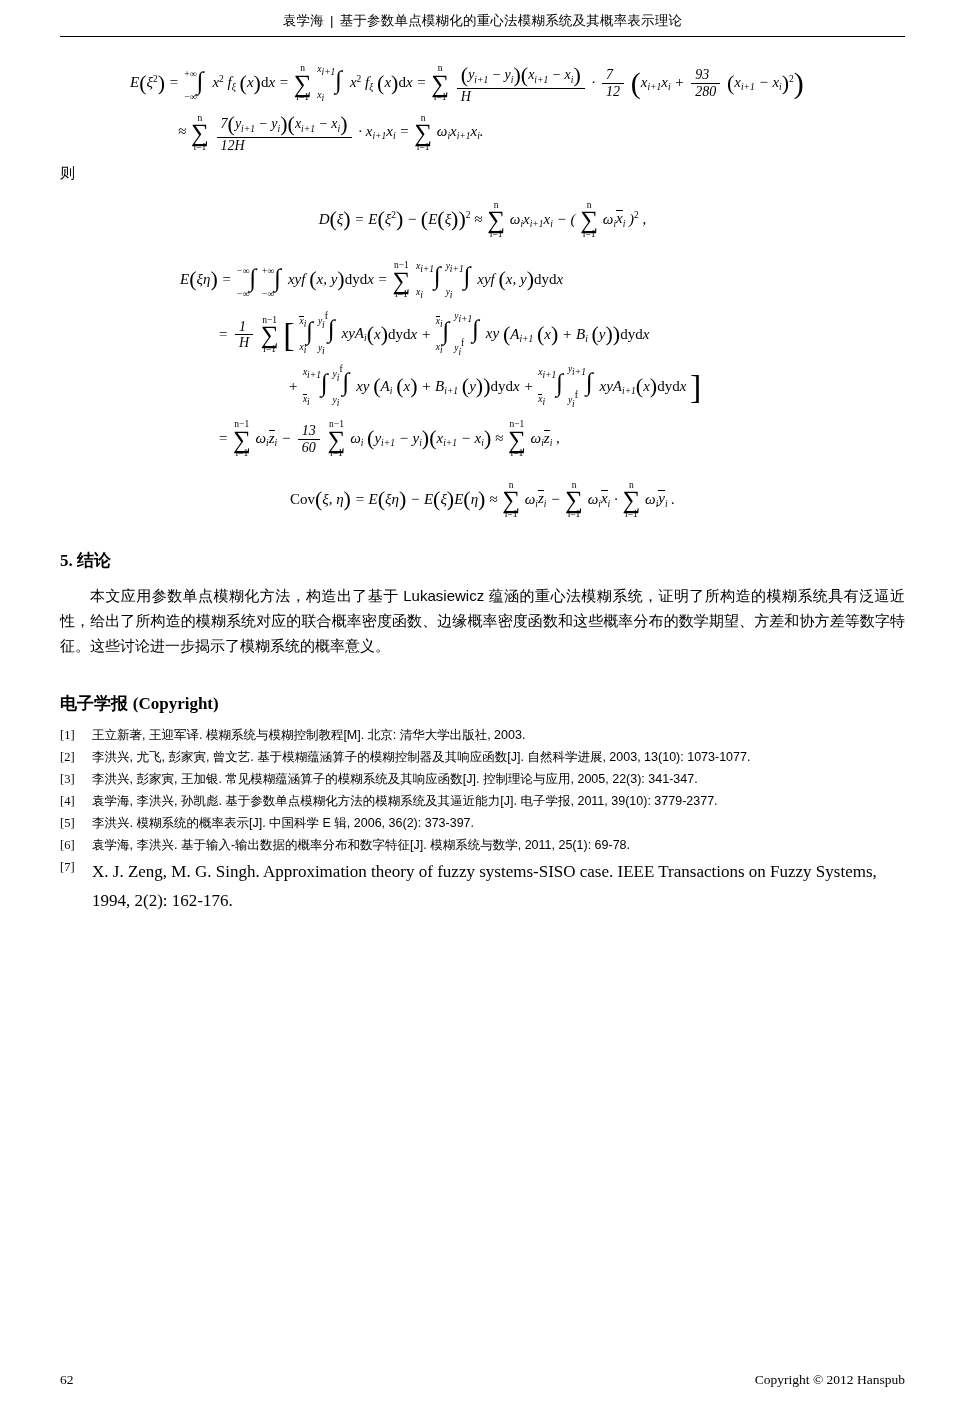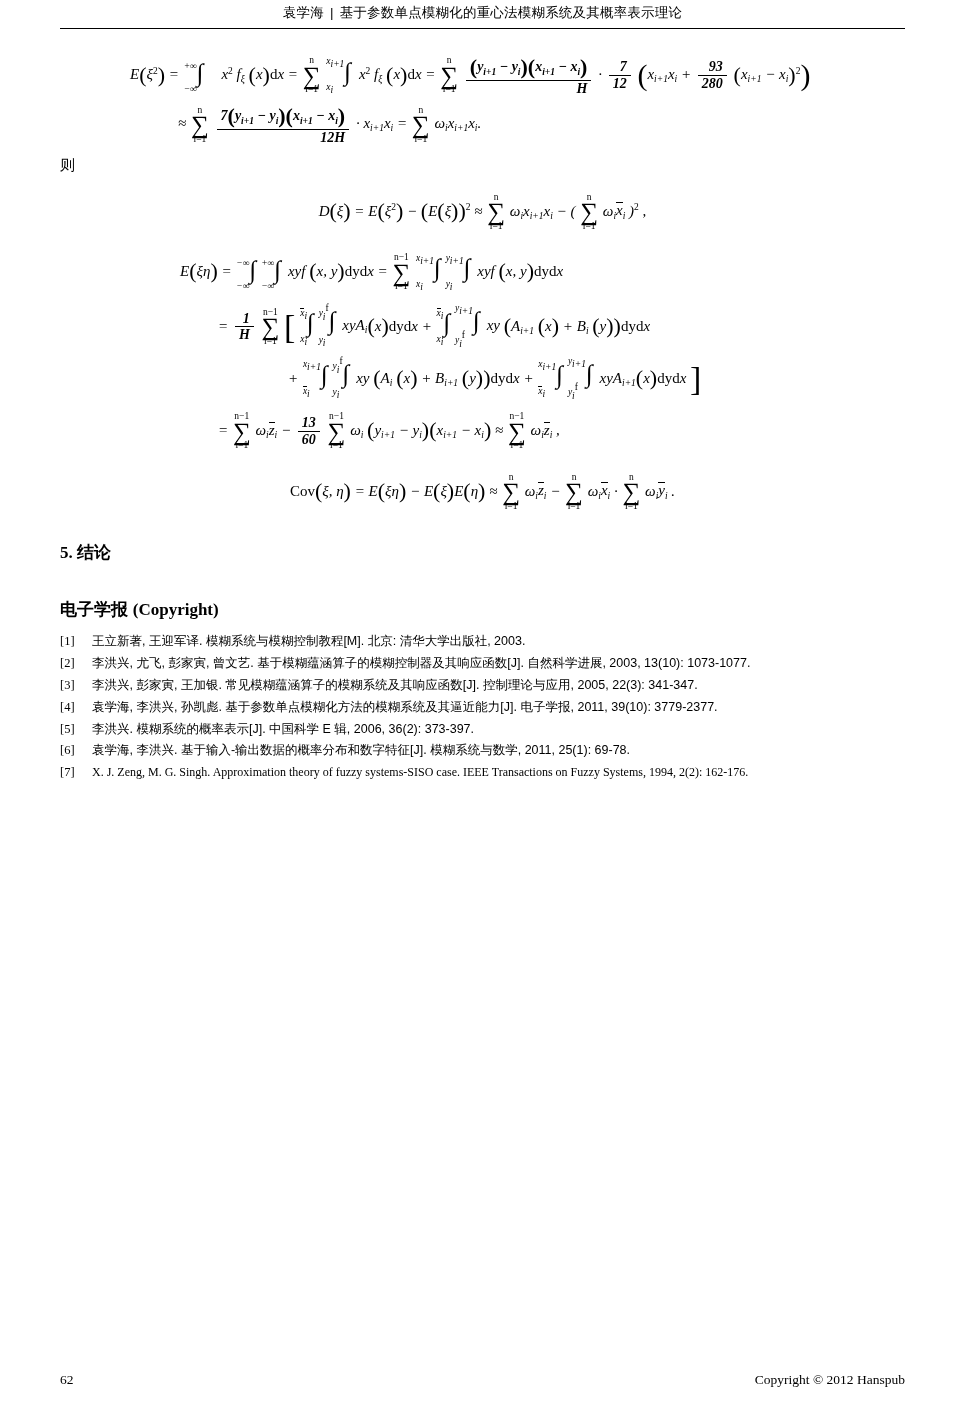--- a/index.html
+++ b/index.html
@@ -20,21 +20,21 @@
     width: 965px;
     height: 1414px;
     box-sizing: border-box;
     padding: 0 60px;
   }
   
   .runhead {
     text-align: center;
     font-family: "Liberation Sans", sans-serif;
     font-size: 13.5px;
-    padding-top: 4px;
+    padding-top: 12px;
     letter-spacing: 0.2px;
   }
   .runhead .sep { padding: 0 6px; }
   .rule {
     border-top: 1px solid #000;
     margin: 6px 0 0 0;
     width: 100%;
   }
   
   .math-area {
@@ -72,25 +72,24 @@
     margin: 0 0 0 1px;
     position: relative;
   }
   .intg .sym { font-size: 25px; display: inline-block; line-height: 0.85; font-style: normal; }
   .intg .lims { display: inline-block; vertical-align: middle; line-height: 1.05; }
   .intg .lims .top { display: block; position: relative; top: -7px; }
   .intg .lims .bot { display: block; position: relative; top: 6px; }
   .frac {
     display: inline-block;
     vertical-align: middle;
-    text-align: right;
+    text-align: left;
     font-size: 14px;
     line-height: 1.12;
     margin: 0 3px;
-    font-weight: bold;
   }
   .frac .num { display: block; padding: 0 4px; }
   .frac .den { display: block; border-top: 1px solid #000; padding: 0 4px; }
   .sub { font-size: 9.5px; vertical-align: -0.35em; font-style: italic; }
   .supn { font-size: 9.5px; vertical-align: 0.55em; font-style: normal; }
   .pbig { font-size: 22px; font-style: normal; vertical-align: -0.12em; }
   .pbig2 { font-size: 30px; font-style: normal; vertical-align: -0.2em; }
   .ovl { border-top: 1px solid #000; display: inline-block; line-height: 1.0; padding-top: 0px;}
   .bracket { font-size: 34px; font-style: normal; vertical-align: -0.22em; }
   
@@ -130,21 +129,21 @@
     font-family: "Liberation Sans", sans-serif;
     line-height: 1.75;
   }
   .refitem .num {
     width: 32px;
     flex: 0 0 32px;
     font-family: "Liberation Serif", serif;
     font-size: 12.5px;
   }
   .refitem .txt { flex: 1 1 auto; }
-  .refitem.en .txt { font-family: "Liberation Serif", serif; font-size: 12px; }
+  .refitem.en .txt { font-family: "Liberation Serif", serif; font-size: 17px; }
   
   .footer {
     position: absolute;
     left: 60px;
     right: 60px;
     bottom: 26px;
     display: flex;
     justify-content: space-between;
     font-family: "Liberation Serif", serif;
     font-size: 13.5px;
@@ -158,21 +157,21 @@
   <div class="runhead">
     <span>袁学海</span><span class="sep">|</span><span>基于参数单点模糊化的重心法模糊系统及其概率表示理论</span>
   </div>
   <div class="rule"></div>
 
   <div class="math-area">
 
     <div class="eq eq-row" style="margin-left:70px;">
       E<span class="pbig">(</span>ξ<span class="supn">2</span><span class="pbig">)</span> =
       <span class="intg"><span class="lims"><span class="top">+∞</span><span class="bot">−∞</span></span><span class="sym">∫</span></span>
-      <span style="margin-left:14px;">x<span class="supn">2</span> f<span class="sub">ξ</span></span> <span class="pbig">(</span>x<span class="pbig">)</span><span class="roman">d</span>x =
+      <span style="margin-left:5px;">x<span class="supn">2</span> f<span class="sub">ξ</span></span> <span class="pbig">(</span>x<span class="pbig">)</span><span class="roman">d</span>x =
       <span class="sum"><span class="top">n</span><span class="sym">∑</span><span class="bot">i=1</span></span>
       <span class="intg"><span class="lims"><span class="top">x<span class="sub">i+1</span></span><span class="bot">x<span class="sub">i</span></span></span><span class="sym">∫</span></span>
       <span style="margin-left:4px;">x<span class="supn">2</span> f<span class="sub">ξ</span></span> <span class="pbig">(</span>x<span class="pbig">)</span><span class="roman">d</span>x =
       <span class="sum"><span class="top">n</span><span class="sym">∑</span><span class="bot">i=1</span></span>
       <span class="frac"><span class="num"><span class="pbig">(</span>y<span class="sub">i+1</span> − y<span class="sub">i</span><span class="pbig">)(</span>x<span class="sub">i+1</span> − x<span class="sub">i</span><span class="pbig">)</span></span><span class="den">H</span></span>
       ·
       <span class="frac"><span class="num">7</span><span class="den">12</span></span>
       <span class="pbig2">(</span>x<span class="sub">i+1</span>x<span class="sub">i</span> +
       <span class="frac"><span class="num">93</span><span class="den">280</span></span>
       <span class="pbig">(</span>x<span class="sub">i+1</span> − x<span class="sub">i</span><span class="pbig">)</span><span class="supn">2</span><span class="pbig2">)</span>
@@ -252,20 +251,21 @@
       <span class="sum"><span class="top">n</span><span class="sym">∑</span><span class="bot">i=1</span></span>
       ω<span class="sub">i</span><span class="ovl">z</span><span class="sub">i</span> −
       <span class="sum"><span class="top">n</span><span class="sym">∑</span><span class="bot">i=1</span></span>
       ω<span class="sub">i</span><span class="ovl">x</span><span class="sub">i</span> ·
       <span class="sum"><span class="top">n</span><span class="sym">∑</span><span class="bot">i=1</span></span>
       ω<span class="sub">i</span><span class="ovl">y</span><span class="sub">i</span> .
     </div>
   </div>
 
   <h2 class="section">5. 结论</h2>
+  <p class="body">本文应用参数单点模糊化方法，构造出了基于 Lukasiewicz 蕴涵的重心法模糊系统，证明了所构造的模糊系统具有泛逼近性，给出了所构造的模糊系统对应的联合概率密度函数、边缘概率密度函数和这些概率分布的数学期望、方差和协方差等数字特征。这些讨论进一步揭示了模糊系统的概率意义。</p>
 
   <h2 class="refhead">
     <span>电子学报</span>
     <span class="en">(Copyright)</span>
   </h2>
 
   <div class="reflist">
     <div class="refitem">
       <span class="num">[1]</span>
       <span class="txt">王立新著, 王迎军译. 模糊系统与模糊控制教程[M]. 北京: 清华大学出版社, 2003.</span>

